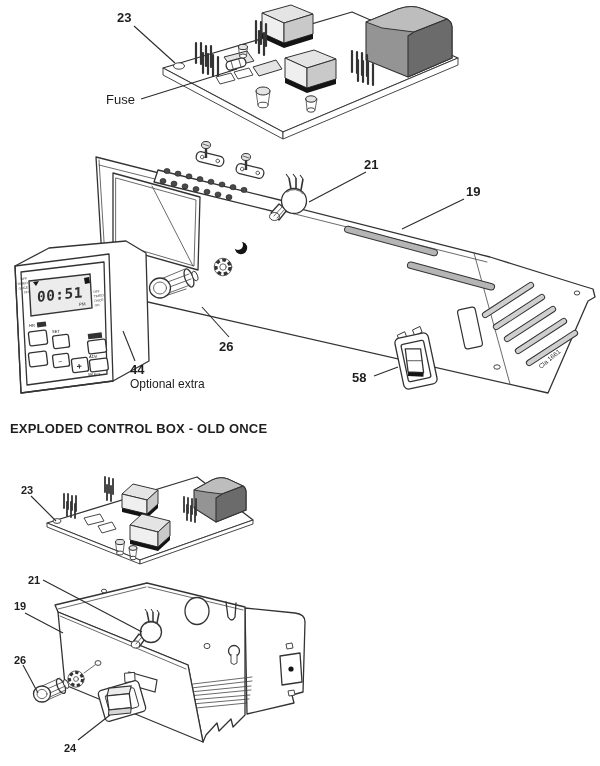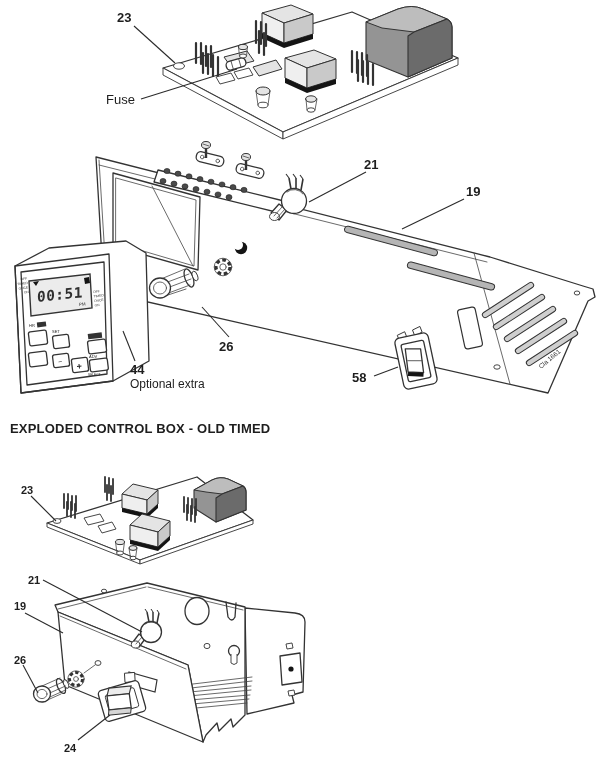--- a/index.html
+++ b/index.html
@@ -296,21 +296,21 @@
   <text class="num" x="466" y="56">19</text>
   <line class="ldr" x1="229" y1="197" x2="202" y2="167"></line>
   <text class="num" x="219" y="211">26</text>
   <line class="ldr" x1="135" y1="221" x2="123" y2="191"></line>
   <text class="num" x="130" y="234">44</text>
   <text class="cap" x="130" y="248">Optional extra</text>
   <line class="ldr" x1="374" y1="236" x2="398" y2="227"></line>
   <text class="num" x="352" y="242">58</text>
 </svg>
 
-<div class="heading">EXPLODED CONTROL BOX - OLD TIMED</div>
+<div class="heading">EXPLODED CONTROL BOX - OLD ONCE</div>
 
 <svg id="fig3" width="600" height="306" viewBox="0 0 600 306">
   <g>
     <polygon class="wh" points="47,63 197,17 253,60 140,100"></polygon>
     <path class="wh-t" d="M47,63 L140,100 L140,104 L47,67 Z"></path>
     <path class="wh-t" d="M140,100 L253,60 L253,64 L140,104 Z"></path>
     <ellipse class="wh-t" cx="57" cy="61" rx="4" ry="2.4"></ellipse>
   </g>
   <g>
     <path class="dk" d="M194,30 L212,20 Q220,16 228,19 L243,26 Q246,28 246,32 L246,50 L216,62 L194,48 Z"></path>

